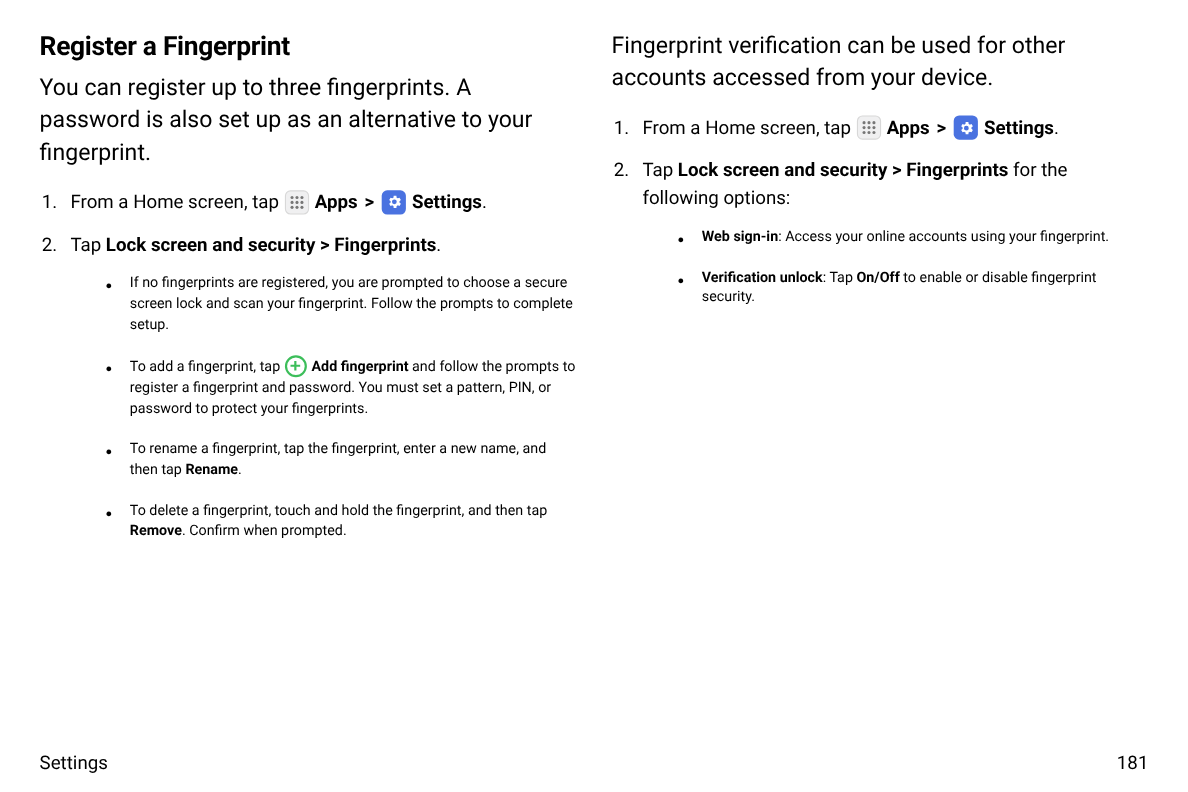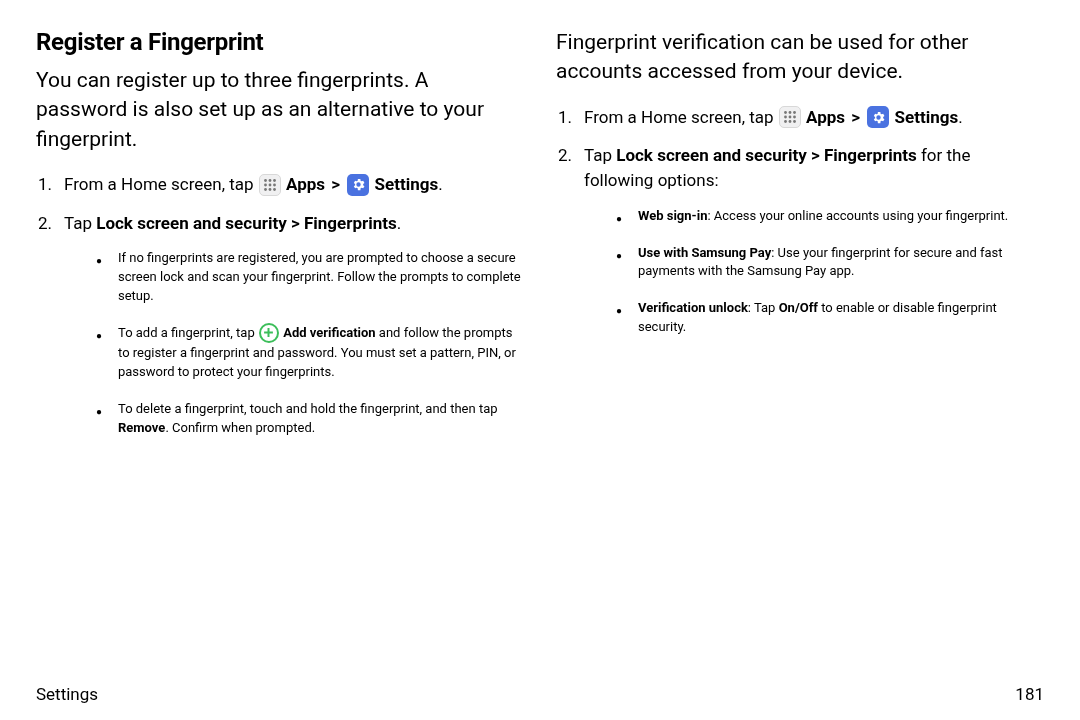--- a/index.html
+++ b/index.html
@@ -148,21 +148,24 @@
         <span>Tap </span><span class="b">Lock screen and security &gt; Fingerprints</span><span>.</span>
         <ul>
           <li>If no fingerprints are registered, you are prompted to choose a secure screen lock and scan your fingerprint. Follow the prompts to complete setup.</li>
           <li>
             <span>To add a fingerprint, tap </span>
             <span class="icon add-icon">
               <svg viewBox="0 0 10 10">
                   <path stroke="#3cbe5a" stroke-width="1.8" d="M5 1v8M1 5h8"></path>
                 </svg>
             </span>
-            <span class="b">Add verification</span><span> and follow the prompts to register a fingerprint and password. You must set a pattern, PIN, or password to protect your fingerprints.</span>
+            <span class="b">Add fingerprint</span><span> and follow the prompts to register a fingerprint and password. You must set a pattern, PIN, or password to protect your fingerprints.</span>
+          </li>
+          <li>
+            <span>To rename a fingerprint, tap the fingerprint, enter a new name, and then tap </span><span class="b">Rename</span><span>.</span>
           </li>
           <li>
             <span>To delete a fingerprint, touch and hold the fingerprint, and then tap </span><span class="b">Remove</span><span>. Confirm when prompted.</span>
           </li>
         </ul>
       </li>
     </ol>
   </div>
 
   <div class="col">
@@ -194,23 +197,20 @@
         </span>
         <span class="b">Settings</span><span>.</span>
       </li>
       <li>
         <span>Tap </span><span class="b">Lock screen and security &gt; Fingerprints</span><span> for the following options:</span>
         <ul>
           <li>
             <span class="b">Web sign-in</span><span>: Access your online accounts using your fingerprint.</span>
           </li>
           <li>
-            <span class="b">Use with Samsung Pay</span><span>: Use your fingerprint for secure and fast payments with the Samsung Pay app.</span>
-          </li>
-          <li>
             <span class="b">Verification unlock</span><span>: Tap </span><span class="b">On/Off</span><span> to enable or disable fingerprint security.</span>
           </li>
         </ul>
       </li>
     </ol>
   </div>
 </div>
 
 <div class="footer">
   <span>Settings</span>

